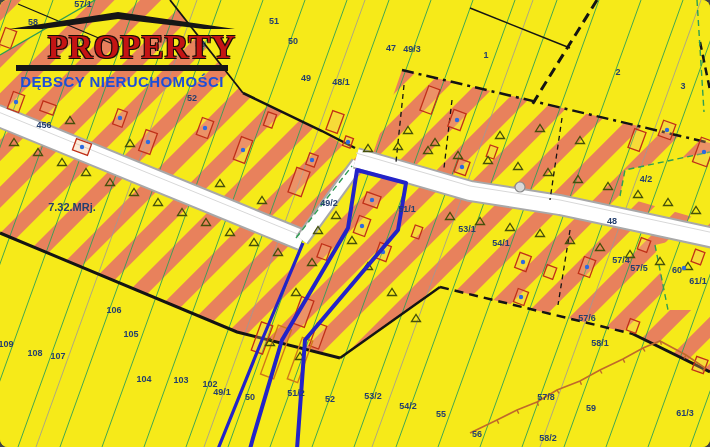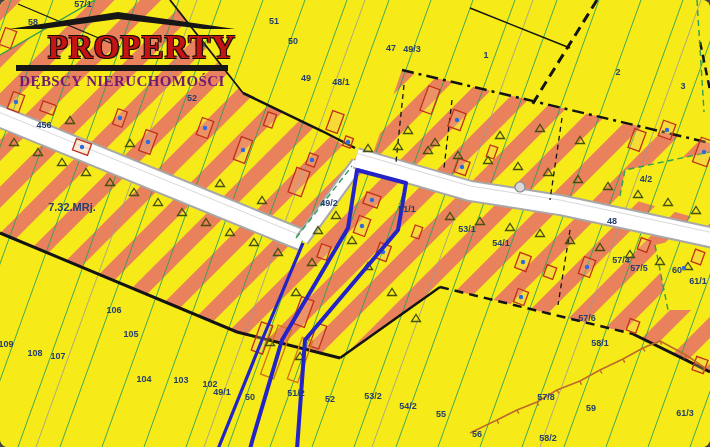--- a/index.html
+++ b/index.html
@@ -3,21 +3,21 @@
 <meta charset="utf-8">
 <style>
   html,body{margin:0;padding:0;background:#444;}
   .stage{position:relative;width:710px;height:447px;overflow:hidden;background:#f6ea19;font-family:"Liberation Sans",sans-serif;border-radius:8px;}
   #svg-map{position:absolute;left:0;top:0;}
   .logo{position:absolute;left:8px;top:12px;width:228px;}
   .roof{display:block;margin:0 auto;}
   .logo-title{font-family:"Liberation Serif",serif;font-weight:bold;font-size:33px;line-height:34px;color:#c41414;text-align:right;letter-spacing:1px;
     text-shadow:1px 1px 0 #1a0d08,-1px 1px 0 #1a0d08,1px -1px 0 #1a0d08,-1px -1px 0 #1a0d08;}
   .logo-bar{height:6px;background:#161616;margin:1px 8px 2px 8px;}
-  .logo-subtitle{font-weight:bold;font-size:15px;letter-spacing:.4px;color:#701a75;text-align:center;white-space:nowrap;font-family:Liberation Serif, serif;}
+  .logo-subtitle{font-weight:bold;font-size:15px;letter-spacing:.4px;color:#1d4ed8;text-align:center;white-space:nowrap;}
   text.plbl{font-family:"Liberation Sans",sans-serif;font-weight:bold;}
 </style>
 </head>
 <body>
 
 <div class="stage">
 
   <svg id="svg-map" width="710" height="447" viewBox="0 0 710 447">
     <defs>
       <pattern id="stripes" width="33" height="33" patternUnits="userSpaceOnUse" patternTransform="rotate(45)">

